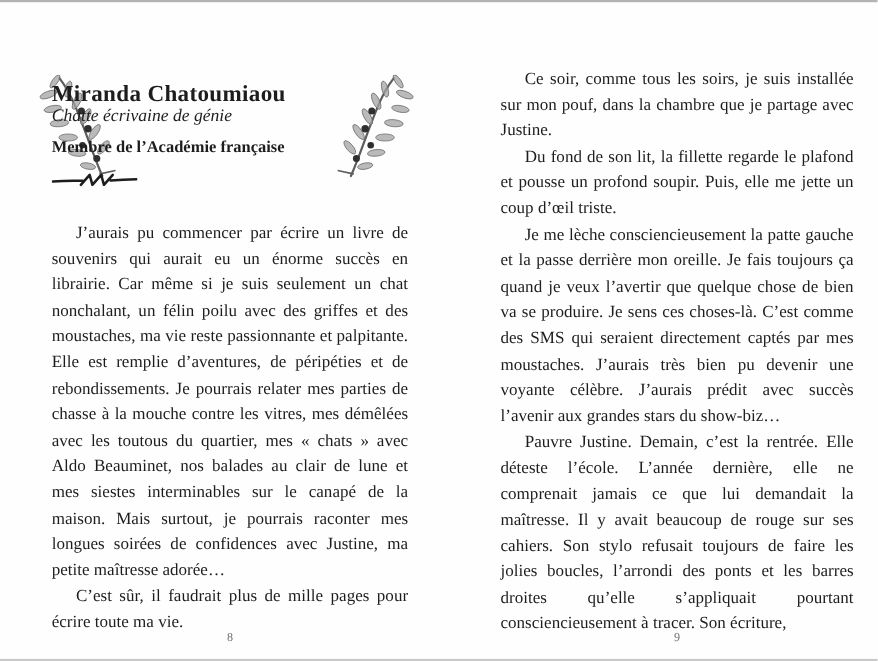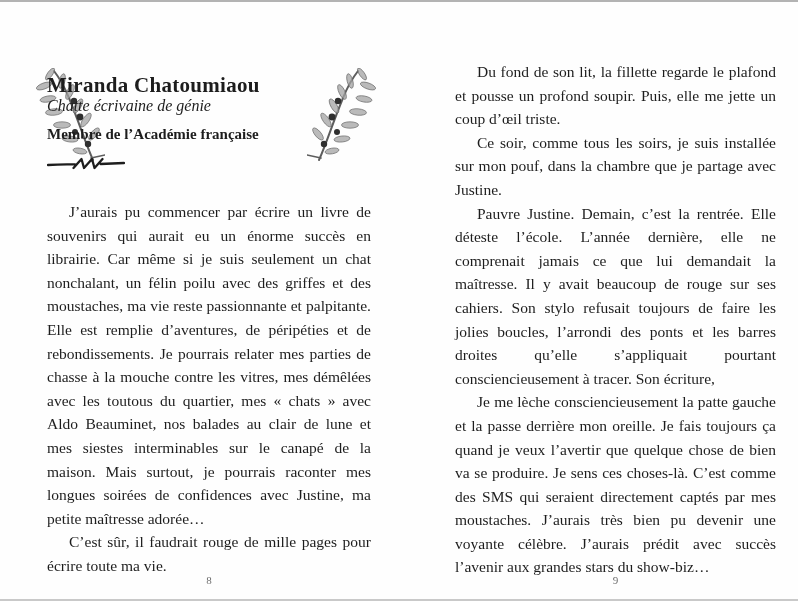--- a/index.html
+++ b/index.html
@@ -82,31 +82,31 @@
       <div class="chapter-affiliation">Membre de l’Académie française</div>
       <div class="divider-wrap">
         <svg width="78" height="16" viewBox="0 0 78 16">
           <path d="M1 9 Q14 8 28 8.4 M26.5 12 L34.5 3 L37 12 L45 3 L47.5 12 L55.5 3 M53.5 8 Q65 7.4 77 7" fill="none" stroke="#1d1d1d" stroke-width="2.3" stroke-linecap="round" stroke-linejoin="round"></path>
         </svg>
       </div>
     </div>
 
     <div class="body-text body-left">
       <p>J’aurais pu commencer par écrire un livre de souvenirs qui aurait eu un énorme succès en librairie. Car même si je suis seulement un chat nonchalant, un félin poilu avec des griffes et des moustaches, ma vie reste passionnante et palpitante. Elle est remplie d’aventures, de péripéties et de rebondissements. Je pourrais relater mes parties de chasse à la mouche contre les vitres, mes démêlées avec les toutous du quartier, mes «&nbsp;chats&nbsp;» avec Aldo Beauminet, nos balades au clair de lune et mes siestes interminables sur le canapé de la maison. Mais surtout, je pourrais raconter mes longues soirées de confidences avec Justine, ma petite maîtresse adorée…</p>
-      <p>C’est sûr, il faudrait rouge de mille pages pour écrire toute ma vie.</p>
+      <p>C’est sûr, il faudrait plus de mille pages pour écrire toute ma vie.</p>
     </div>
 
     <div class="page-num">8</div>
   </div>
 
   <div class="page page-right">
     <div class="body-text body-right">
+      <p>Ce soir, comme tous les soirs, je suis installée sur mon pouf, dans la chambre que je partage avec Justine.</p>
       <p>Du fond de son lit, la fillette regarde le plafond et pousse un profond soupir. Puis, elle me jette un coup d’œil triste.</p>
-      <p>Ce soir, comme tous les soirs, je suis installée sur mon pouf, dans la chambre que je partage avec Justine.</p>
+      <p>Je me lèche consciencieusement la patte gauche et la passe derrière mon oreille. Je fais toujours ça quand je veux l’avertir que quelque chose de bien va se produire. Je sens ces choses-là. C’est comme des SMS qui seraient directement captés par mes moustaches. J’aurais très bien pu devenir une voyante célèbre. J’aurais prédit avec succès l’avenir aux grandes stars du show-biz…</p>
       <p>Pauvre Justine. Demain, c’est la rentrée. Elle déteste l’école. L’année dernière, elle ne comprenait jamais ce que lui demandait la maîtresse. Il y avait beaucoup de rouge sur ses cahiers. Son stylo refusait toujours de faire les jolies boucles, l’arrondi des ponts et les barres droites qu’elle s’appliquait pourtant consciencieusement à tracer. Son écriture,</p>
-      <p>Je me lèche consciencieusement la patte gauche et la passe derrière mon oreille. Je fais toujours ça quand je veux l’avertir que quelque chose de bien va se produire. Je sens ces choses-là. C’est comme des SMS qui seraient directement captés par mes moustaches. J’aurais très bien pu devenir une voyante célèbre. J’aurais prédit avec succès l’avenir aux grandes stars du show-biz…</p>
     </div>
 
     <div class="page-num">9</div>
   </div>
 
   <div class="edge-bottom"></div>
 </div>
 
 </body></html>

